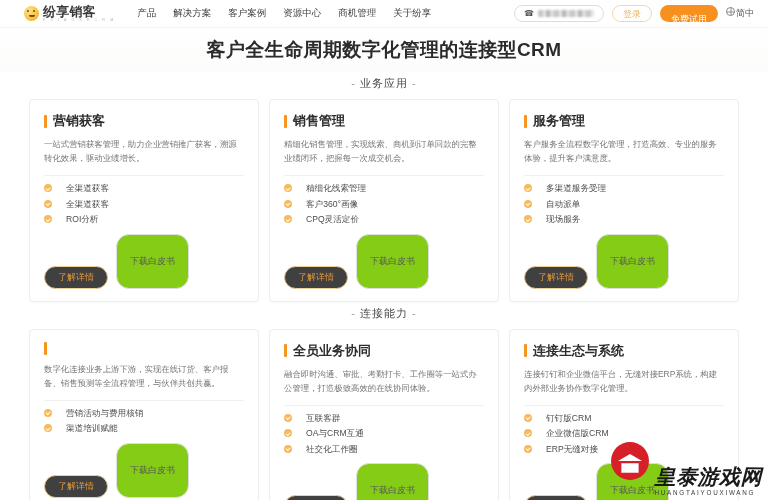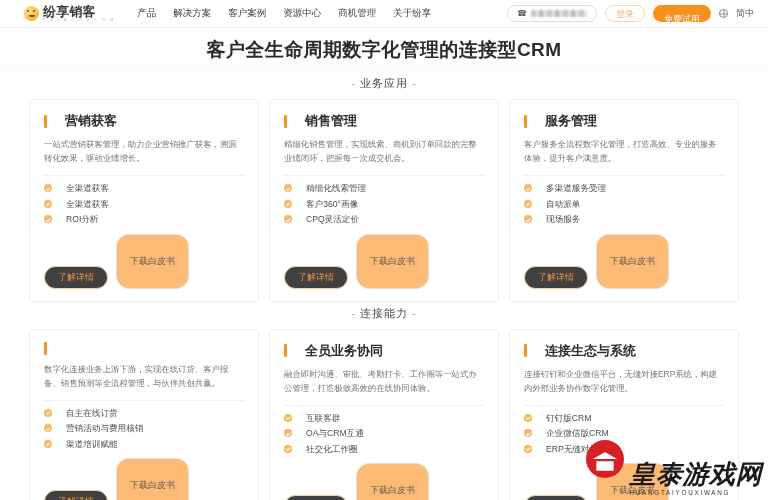--- a/index.html
+++ b/index.html
@@ -59,21 +59,21 @@
     border: 1px solid #f0d7ad; border-radius: 10px;
     padding: 2px 10px; font-size: 9px; color: #e7b56a;
     background: #fff; height: 17px; line-height: 12px; cursor: pointer;
   }
   .btn-trial {
     border: none; border-radius: 10px;
     padding: 8px 11px; font-size: 9px; color: #fff;
     background: #f7901e; height: 17px; line-height: 12px; cursor: pointer;
     font-weight: 500;
   }
-  .lang { display: flex; align-items: center; gap: 8px; font-size: 9px; color: #555; cursor: pointer; }
+  .lang { display: flex; gap: 1px; font-size: 9px; color: #555; cursor: pointer; }
   .globe {
     width: 9px; height: 9px; border-radius: 50%;
     border: 1px solid #8d8d8d; position: relative;
   }
   .globe::before {
     content:""; position: absolute; left: 50%; top: -1px; width: 1px; height: 9px;
     background: #8d8d8d; transform: translateX(-50%);
   }
   .globe::after {
     content:""; position: absolute; top: 50%; left: -1px; width: 9px; height: 1px;
@@ -103,21 +103,21 @@
   }
   .card {
     background: #fff;
     border: 1px solid #ededed;
     border-radius: 4px;
     padding: 12px 14px 12px;
     box-shadow: 0 1px 2px rgba(0,0,0,0.03);
     position: relative;
   }
   .card-title {
-    display: flex; align-items: center; gap: 18px;
+    display: flex; align-items: center; gap: 6px;
     font-size: 13px; font-weight: 700; color: #2d2d2d;
     margin-bottom: 7px;
   }
   .card-title .bar {
     width: 3px; height: 13px; background: #f7941e; border-radius: 1px; flex: none;
   }
   .card-desc {
     font-size: 8.4px; line-height: 1.72; color: #777;
     margin-bottom: 9px;
   }
@@ -140,21 +140,21 @@
   }
   .card-actions { display: flex; gap: 8px; margin-top: 10px; }
   .btn-detail {
     border: 1px solid #f0cf9b; border-radius: 13px;
     padding: 4px 13px; font-size: 9px; color: #e89a3c;
     background: #404040; cursor: pointer; white-space: nowrap; margin-top: 32px;
   }
   .btn-wp {
     border: 1px solid #dedede; border-radius: 13px;
     padding: 4px 13px; font-size: 9px; color: #555;
-    background: #fdba74; cursor: pointer; white-space: nowrap;
+    background: #84cc16; cursor: pointer; white-space: nowrap;
   }
 
   .row-top .card { min-height: 192px; }
   .row-bottom { margin-top: 6px; }
   .row-bottom .card { min-height: 152px; overflow: hidden; }
 
   
   .watermark {
     position: absolute; right: 6px; bottom: 4px;
     display: flex; align-items: center; gap: 6px;
@@ -174,21 +174,21 @@
     border-right: 12px solid transparent; border-bottom: 7px solid #fff;
   }
   .wm-gate::after {
     content: ""; position: absolute; left: 2px; top: 8px;
     width: 20px; height: 12px; background: #fff;
     border-radius: 1px;
     box-shadow: inset 0 0 0 1.2px #d71f27, inset 4.5px 0 0 -3.3px #d71f27, inset -4.5px 0 0 -3.3px #d71f27;
   }
   .wm-text { display: flex; flex-direction: column; line-height: 1; }
   .wm-cn {
-    font-size: 26px; font-weight: 900; color: #1a1a1a;
+    font-size: 21px; font-weight: 900; color: #1a1a1a;
     letter-spacing: .5px; font-style: italic; margin-top: 39px;
   }
   .wm-en { font-size: 6.3px; color: #3a3a3a; letter-spacing: 1.75px; margin-top: 3px; }
 </style>
 </head>
 <body>
 
 <div class="page">
 
   <div class="header">
@@ -328,24 +328,20 @@
 
     <div class="card">
       <div class="card-title">
         <span class="bar"></span>
       </div>
       <p class="card-desc">数字化连接业务上游下游，实现在线订货、客户报备、销售预测等全流程管理，与伙伴共创共赢。</p>
       <div class="divider"></div>
       <ul class="feature-list">
         <li class="feature-item">
           <span class="check"></span>
-          <span>自主在线订货</span>
-        </li>
-        <li class="feature-item">
-          <span class="check"></span>
           <span>营销活动与费用核销</span>
         </li>
         <li class="feature-item">
           <span class="check"></span>
           <span>渠道培训赋能</span>
         </li>
       </ul>
       <div class="card-actions">
         <button class="btn-detail">了解详情</button>
         <button class="btn-wp">下载白皮书</button>

